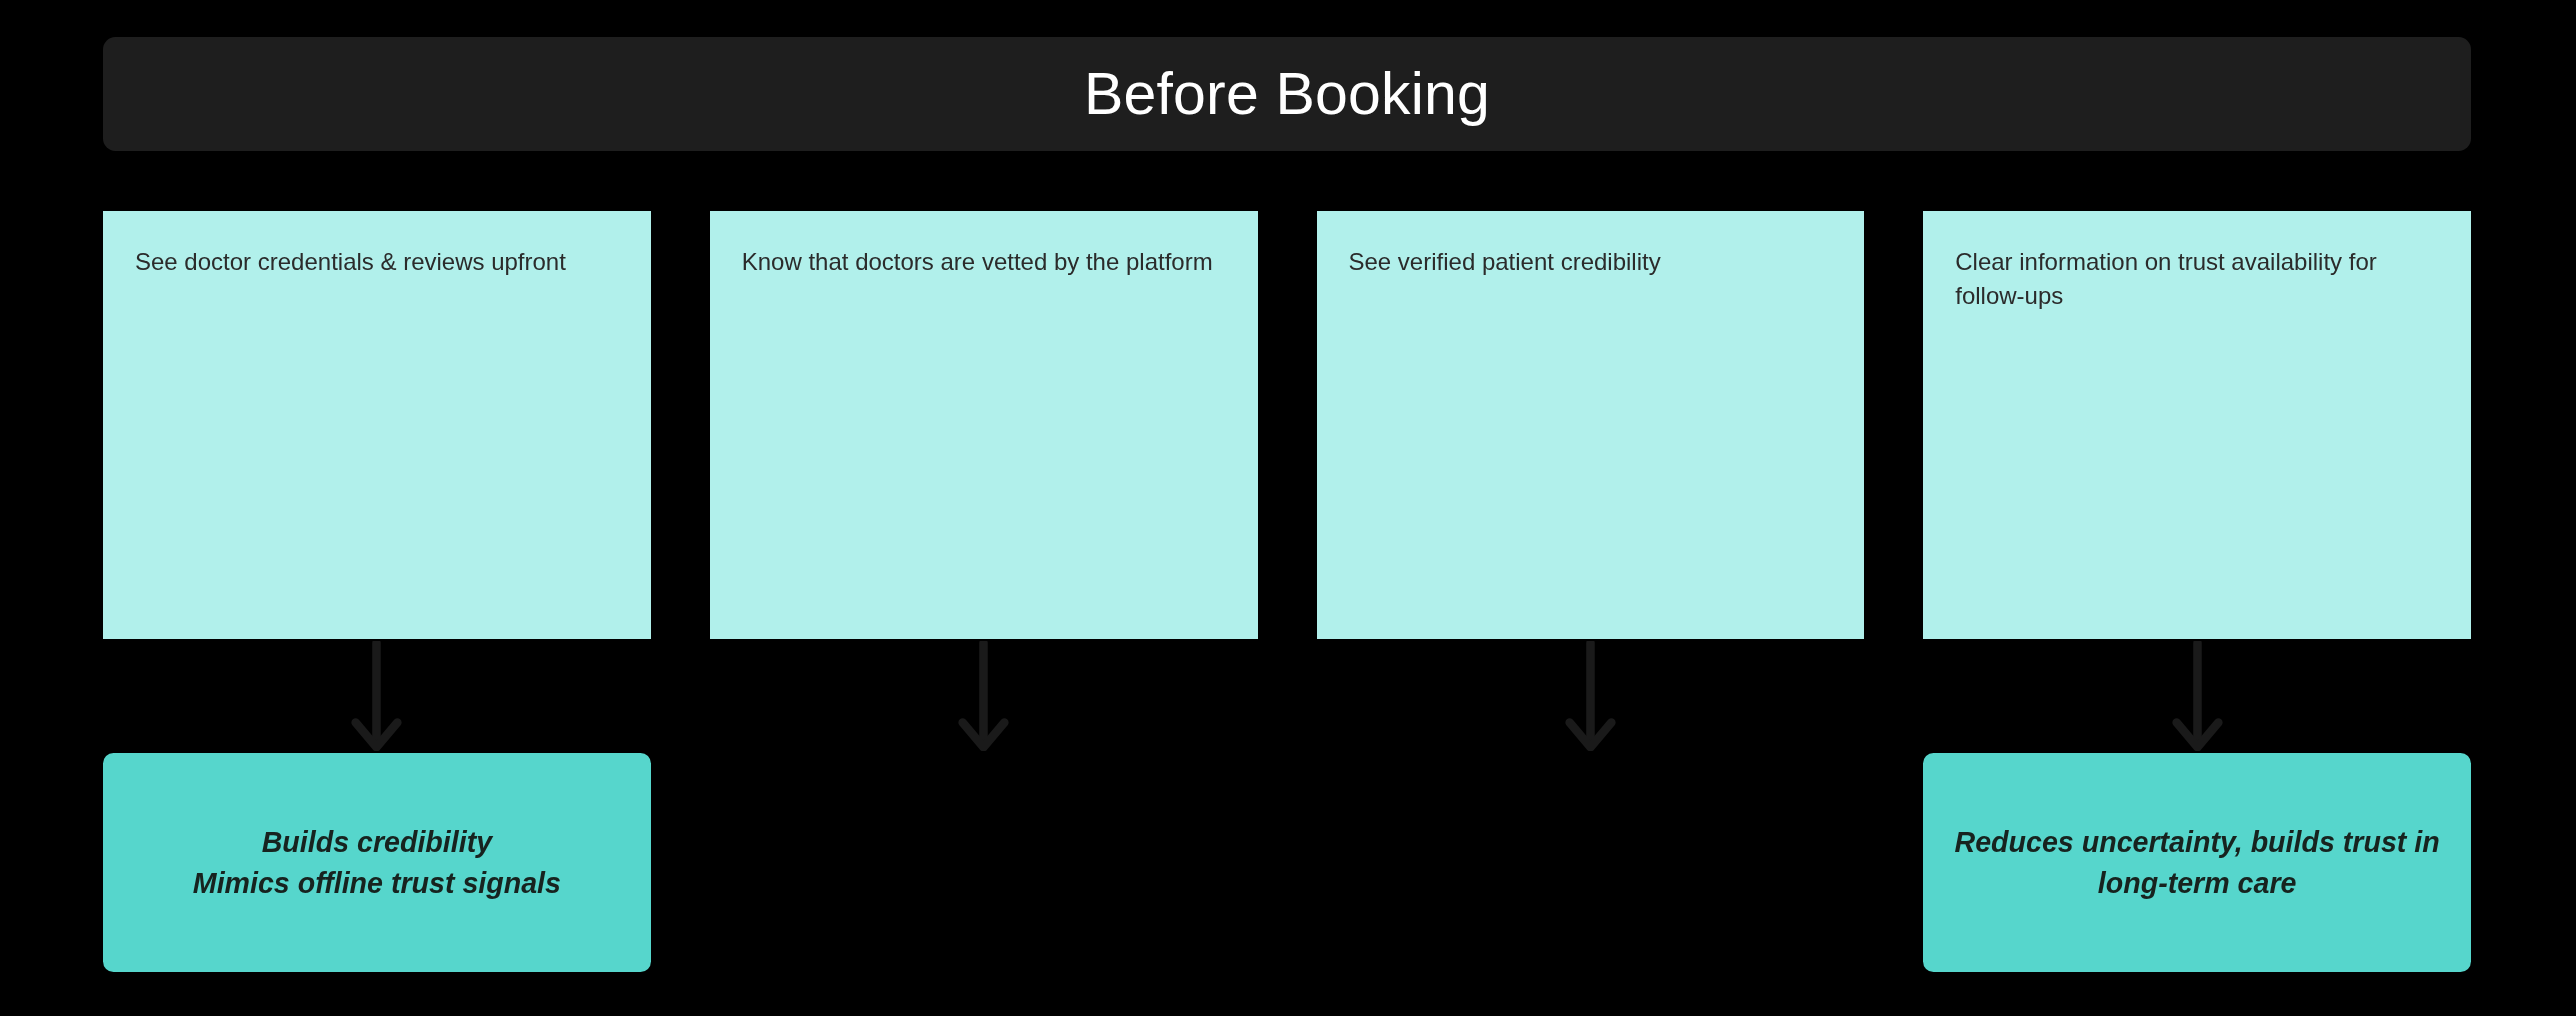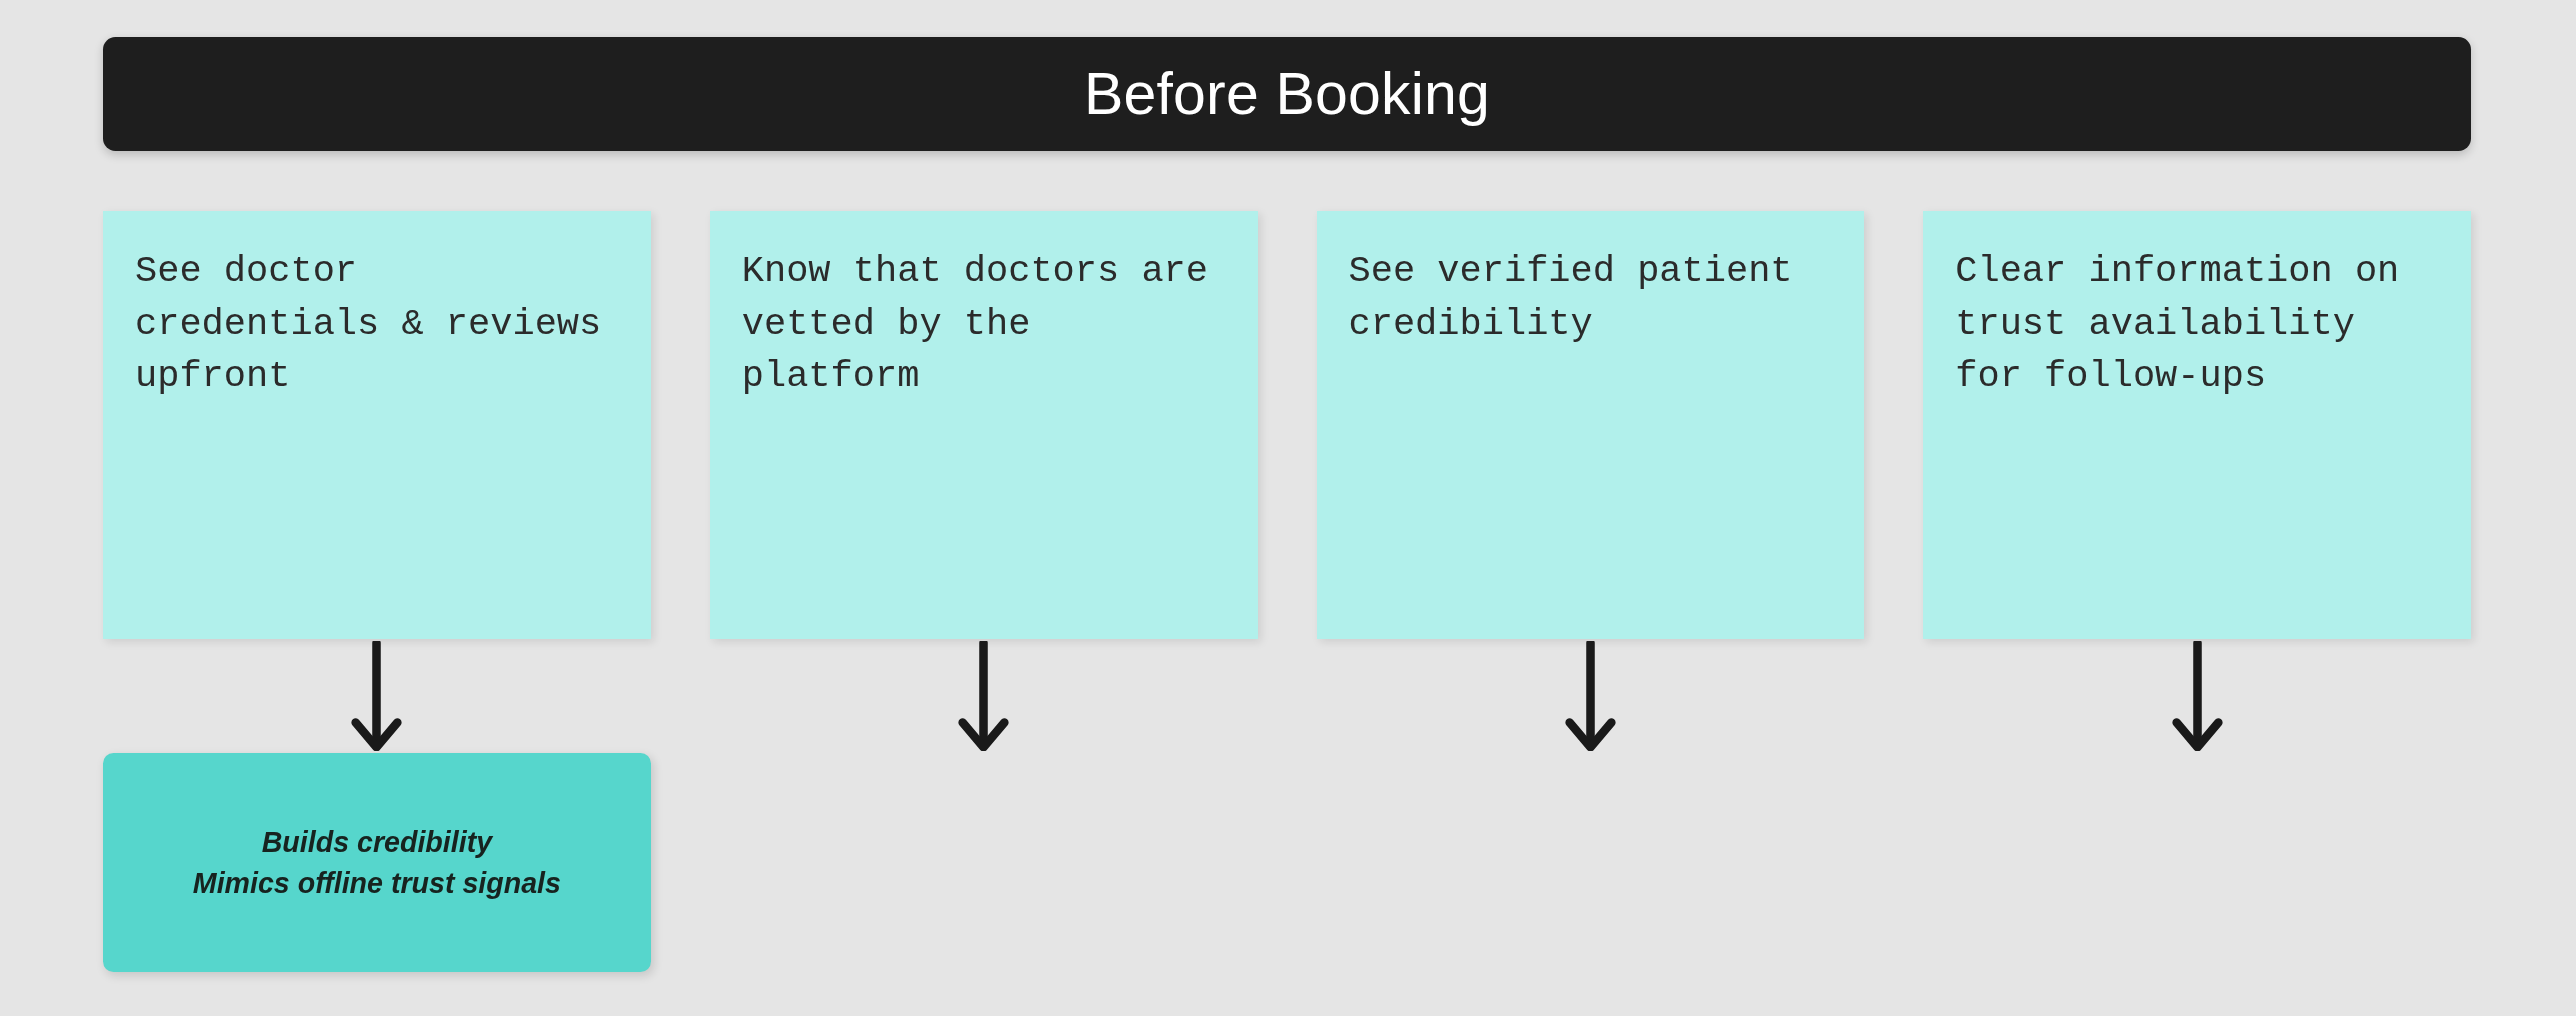--- a/index.html
+++ b/index.html
@@ -11,21 +11,21 @@
     width: 2576px;
     height: 1017px;
     font-family: "Liberation Sans", sans-serif;
     overflow: hidden;
   }
 
   #canvas {
     position: relative;
     width: 2576px;
     height: 1017px;
-    background: #e5e5e5;
+    background: #000000;
   }
 
   
   .header-banner {
     position: absolute;
     left: 103px;
     top: 37px;
     width: 2368px;
     height: 114px;
     background: #1e1e1e;
@@ -64,25 +64,24 @@
   
   .feature-card {
     height: 428px;
     background: #b1f0eb;
     box-sizing: border-box;
     padding: 34px 32px 0 32px;
     box-shadow: 2.9px 2.9px 8.6px rgba(0,0,0,0.10);
   }
   .feature-card-text {
     color: #2b2b2b;
-    font-size: 37px;
+    font-size: 24px;
     line-height: 1.42;
     font-weight: 400;
     white-space: pre-line;
-    font-family: Liberation Mono, monospace;
   }
 
   
   .arrow-wrap {
     position: relative;
     height: 114px;
     display: flex;
     align-items: center;
     justify-content: center;
   }
@@ -167,17 +166,20 @@
     <div class="column">
       <div class="feature-card">
         <div class="feature-card-text">Clear information on trust availability for follow-ups</div>
       </div>
       <div class="arrow-wrap">
         <svg class="arrow-svg" width="57" height="110" viewBox="0 0 60 116">
           <line x1="30" y1="2" x2="30" y2="110" stroke="#1a1a1a" stroke-width="9" stroke-linecap="round"></line>
           <polyline points="8,86 30,112 52,86" fill="none" stroke="#1a1a1a" stroke-width="9" stroke-linecap="round" stroke-linejoin="round"></polyline>
         </svg>
       </div>
+      <div class="outcome-box">
+        <div class="outcome-text">Reduces uncertainty, builds trust in long-term care</div>
+      </div>
     </div>
 
   </div>
 </div>
 
 
 </body></html>

